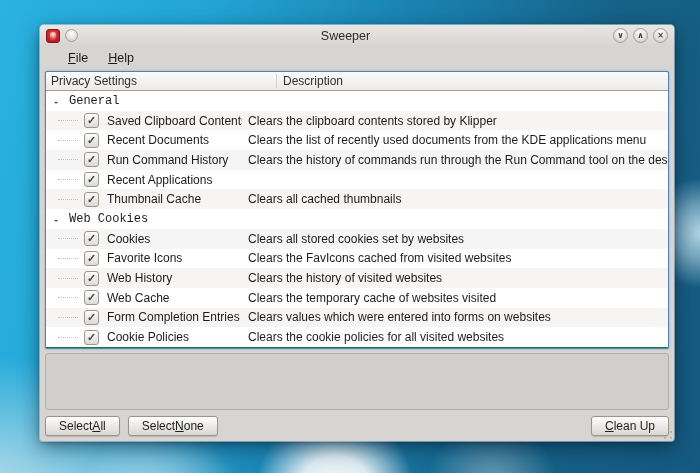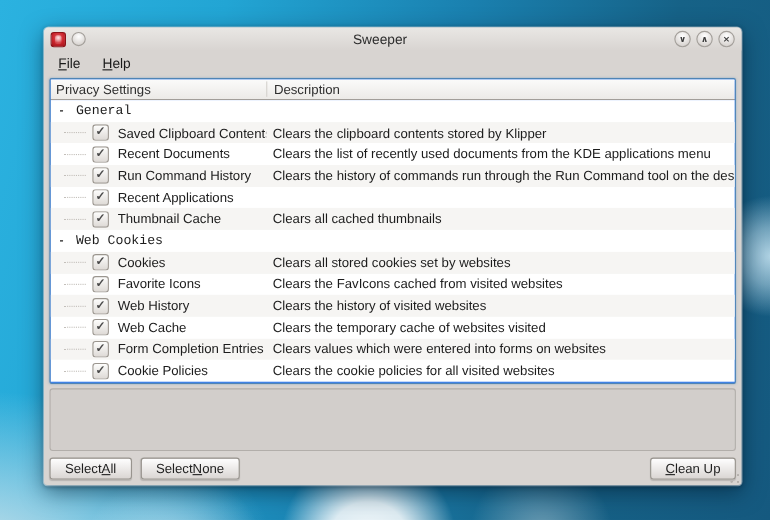--- a/index.html
+++ b/index.html
@@ -52,43 +52,43 @@
     font-size:8px;line-height:1;color:#3c3c3c;font-weight:bold;
     font-family:"DejaVu Sans",sans-serif;
   }
   .round-btn.small{width:13px;height:13px;}
   .titlebar .title{
     flex:1;text-align:center;
     font-size:12.5px;color:#2d2d2d;
   }
   .menubar{
     height:24px;display:flex;align-items:center;gap:14px;
-    padding:0 10px;font-size:12.5px;color:#1a1a1a;
+    padding:0 25px;font-size:12.5px;color:#1a1a1a;
   }
   .menu-item{padding:2px 3px;cursor:default;}
   .menu-item u{text-decoration:underline;}
   
   .tree{
     position:absolute;left:5px;right:5px;top:46px;height:276px;
-    background:#3b82f6;
+    background:#15803d;
     border:1px solid #4f84b5;
     border-radius:2px;
     box-shadow:0 0 2px rgba(79,132,181,.6);
     overflow:hidden;
     font-size:12px;color:#1c1c1c;
   }
   .tree-header{
     display:flex;height:18px;align-items:center;
     background:linear-gradient(#fbfbfa,#eceae7);
     border-bottom:1px solid #a29e99;
     color:#2f2f2f;
   }
   .hcell{white-space:nowrap;overflow:hidden;}
   .hcell.col1{width:196px;flex-shrink:0;padding-left:5px;box-sizing:border-box;}
-  .hcell.col2{flex:1;border-left:1px solid #d4d1cd;padding-left:6px;}
+  .hcell.col2{flex:1;border-left:1px solid #d4d1cd;padding-left:6px;margin-left:34px;}
   .tree-rows{background:#fff;}
   .trow{display:flex;align-items:center;height:19.7px;}
   .trow:nth-child(even){background:#f6f5f3;}
   .c-name{width:196px;flex-shrink:0;display:flex;align-items:center;box-sizing:border-box;white-space:nowrap;overflow:hidden;}
   .c-desc{flex:1;padding-left:6px;white-space:nowrap;overflow:hidden;}
   .trow.group .c-name{padding-left:5px;}
   .expander{
     width:10px;text-align:center;color:#3c3c3c;font-weight:bold;
     font-size:11px;line-height:10px;flex-shrink:0;
   }

